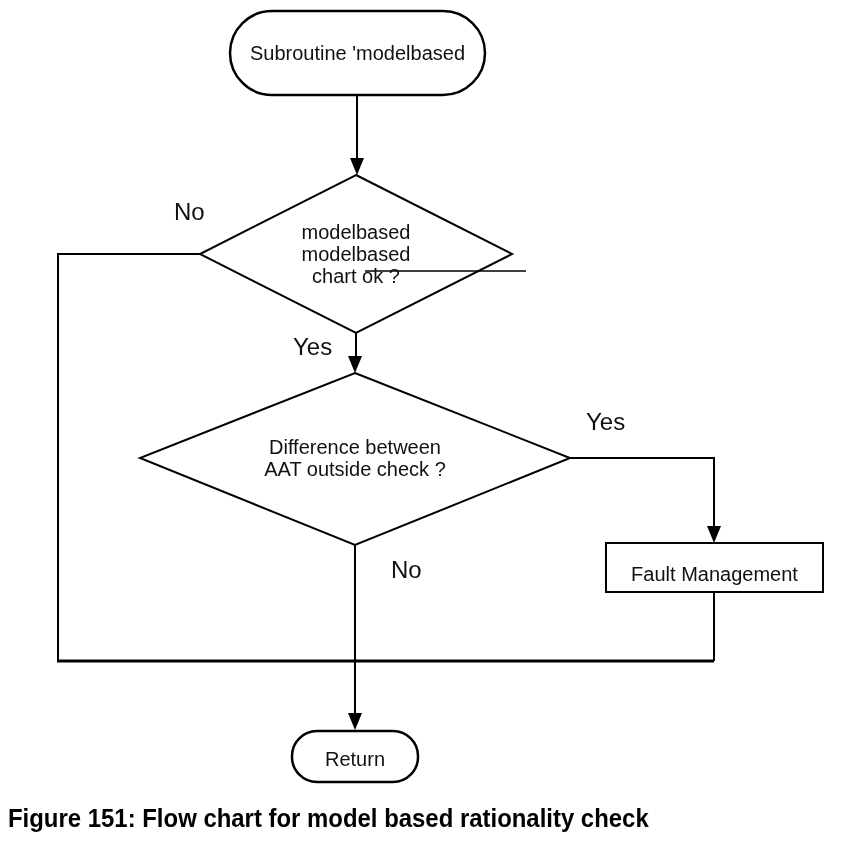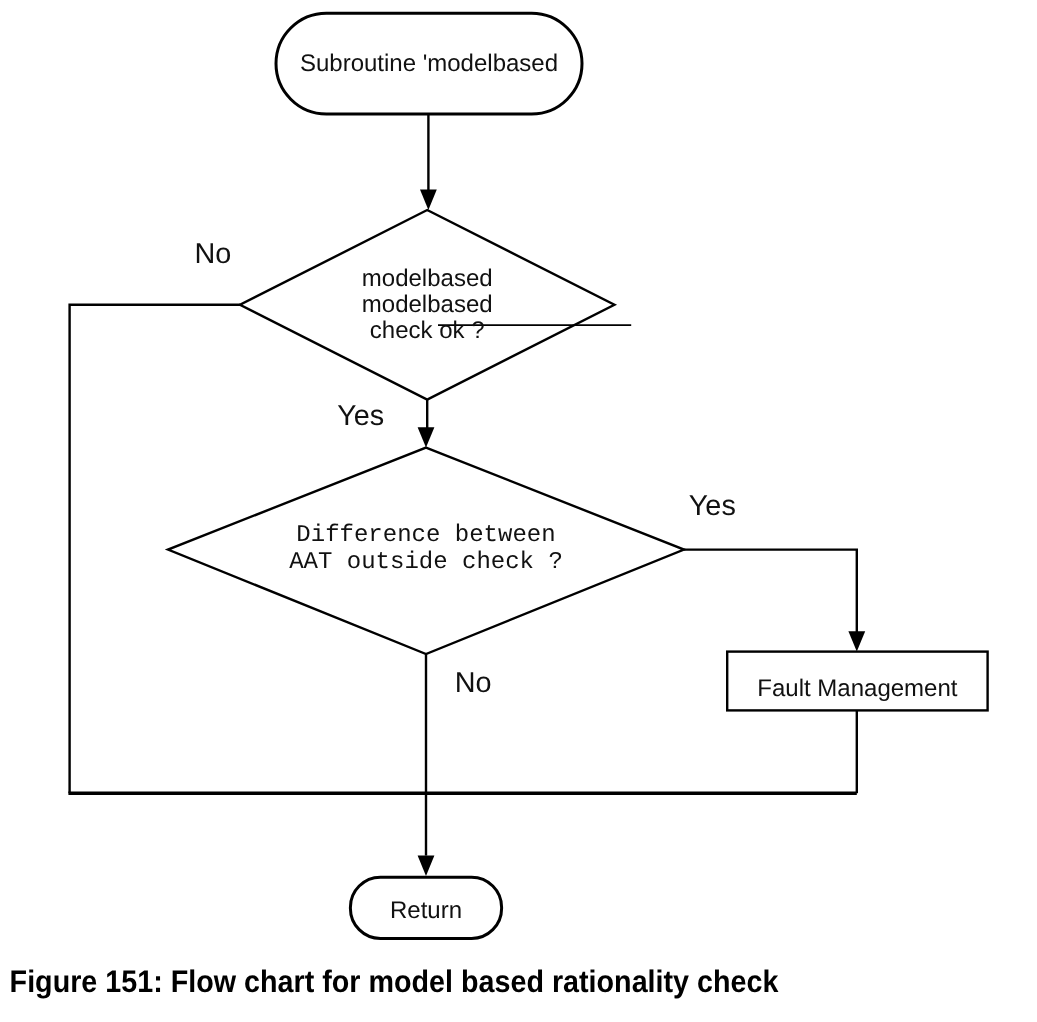--- a/index.html
+++ b/index.html
@@ -25,20 +25,21 @@
     text-align:center;
     font-size:20px;line-height:22px;
     color:var(--text);
     white-space:nowrap;
   }
   .edge-label{
     position:absolute;
     font-size:24px;line-height:26px;
     color:var(--text);
     white-space:nowrap;
+    margin-left:12px;
   }
   .caption{
     position:absolute;
     left:8px;top:802px;
     font-size:26px;line-height:32px;
     font-weight:bold;
     color:#000000;
     transform:scaleX(0.92);
     transform-origin:left center;
     white-space:nowrap;
@@ -81,24 +82,24 @@
     <rect x="292" y="731" width="126" height="51" rx="25" ry="25" fill="#ffffff" stroke="#000000" stroke-width="2.5"></rect>
   </svg>
 
   <div class="node-label" style="left:230px;top:11px;width:255px;height:84px;text-align:right;">
     <div>Subroutine 'modelbased</div>
   </div>
 
   <div class="node-label" style="left:206px;top:210px;width:300px;height:88px;">
     <div>modelbased</div>
     <div>modelbased</div>
-    <div>check ok ?</div>
+    <div>chart ok ?</div>
   </div>
 
-  <div class="node-label" style="left:205px;top:424px;width:300px;height:68px;font-family:Liberation Mono, monospace;">
+  <div class="node-label" style="left:205px;top:424px;width:300px;height:68px;">
     <div>Difference between</div>
     <div>AAT outside check ?</div>
   </div>
 
   <div class="node-label" style="left:606px;top:543px;width:217px;height:61px;">
     <div>Fault Management</div>
   </div>
 
   <div class="node-label" style="left:292px;top:731px;width:126px;height:56px;">
     <div>Return</div>

